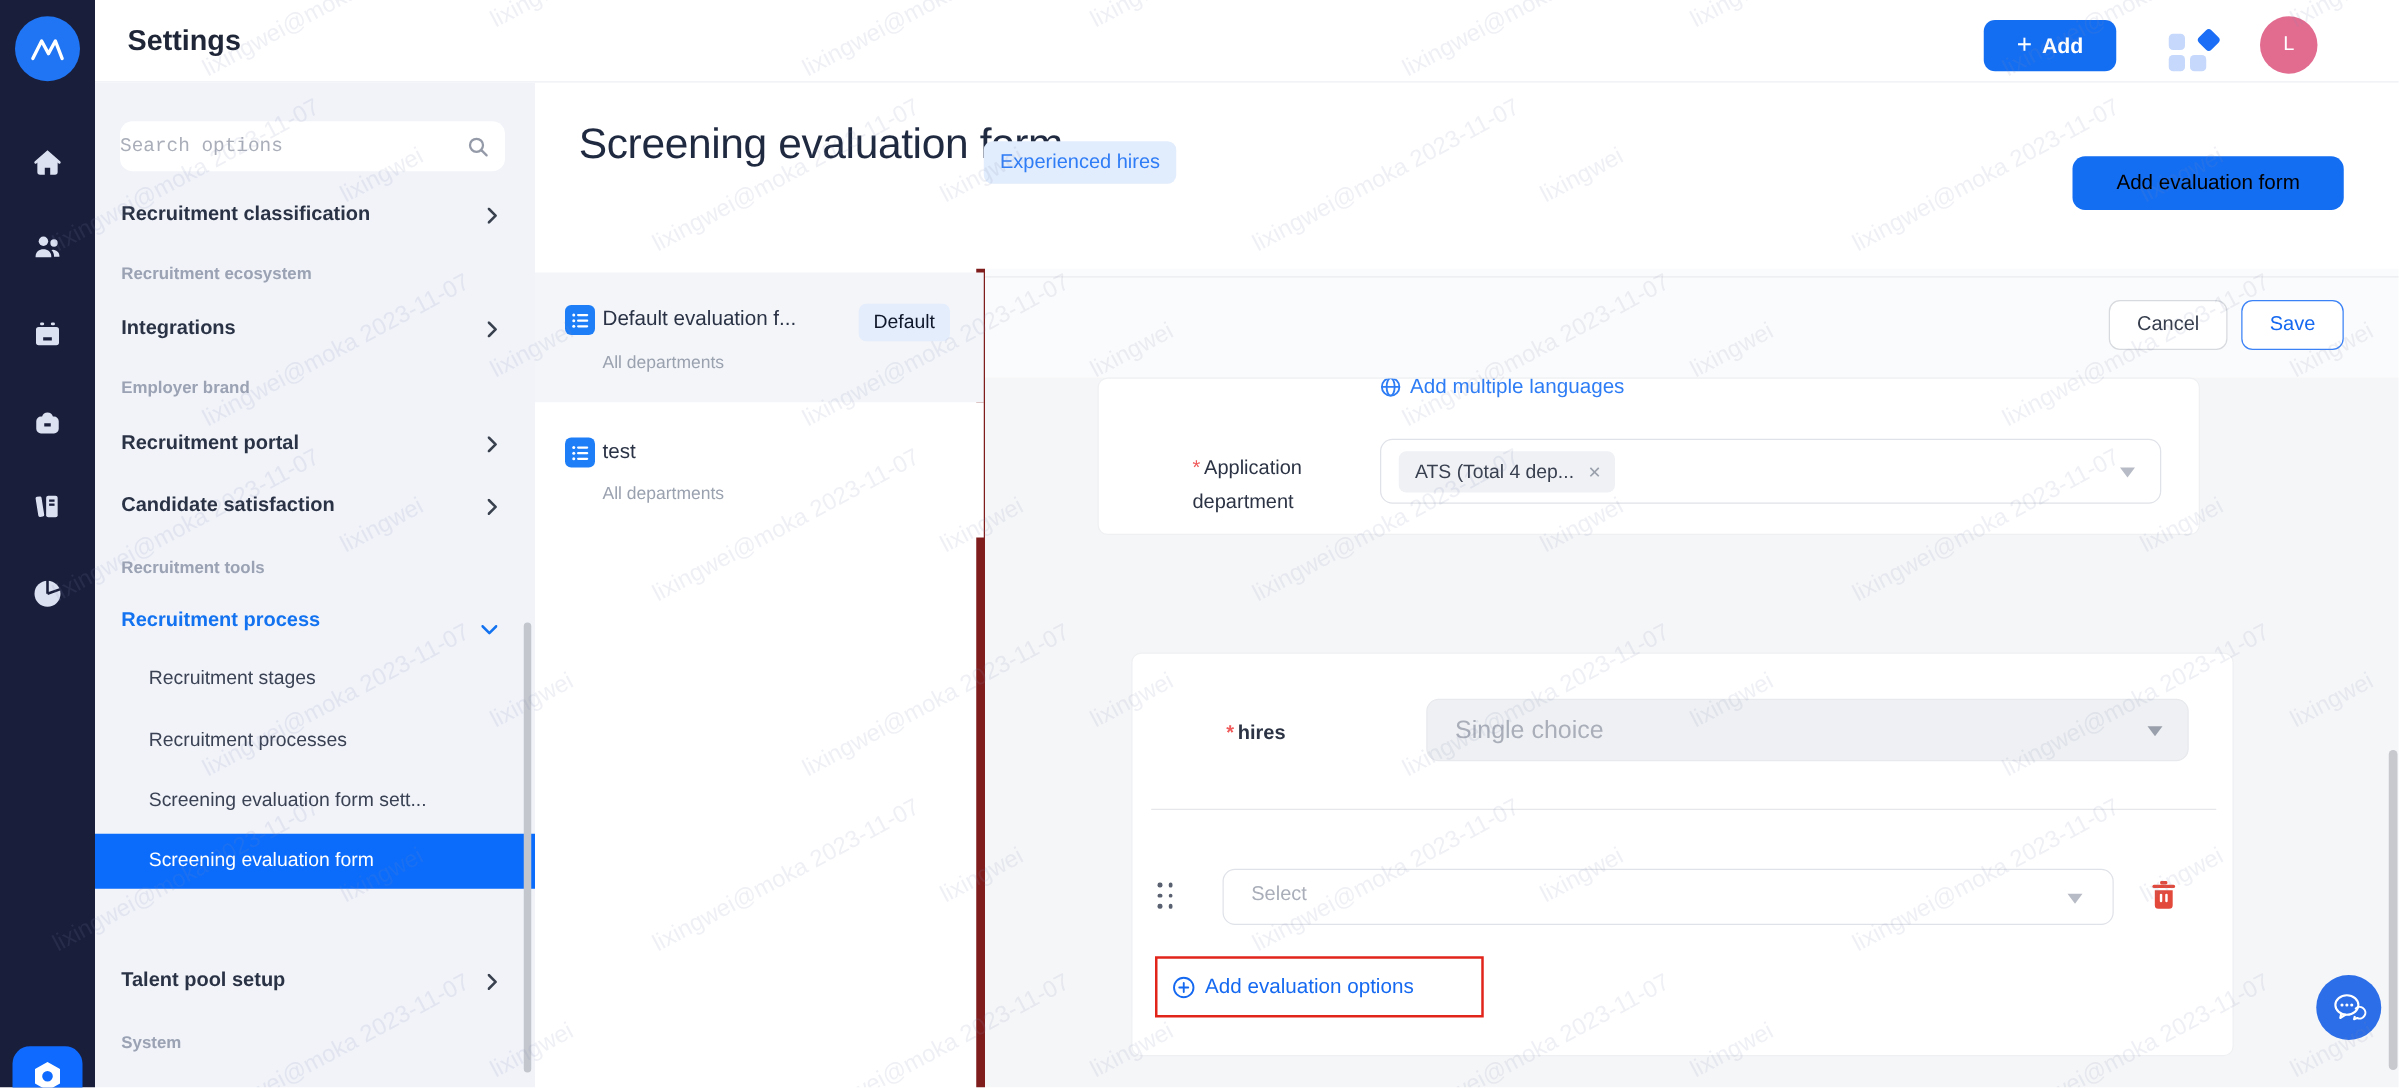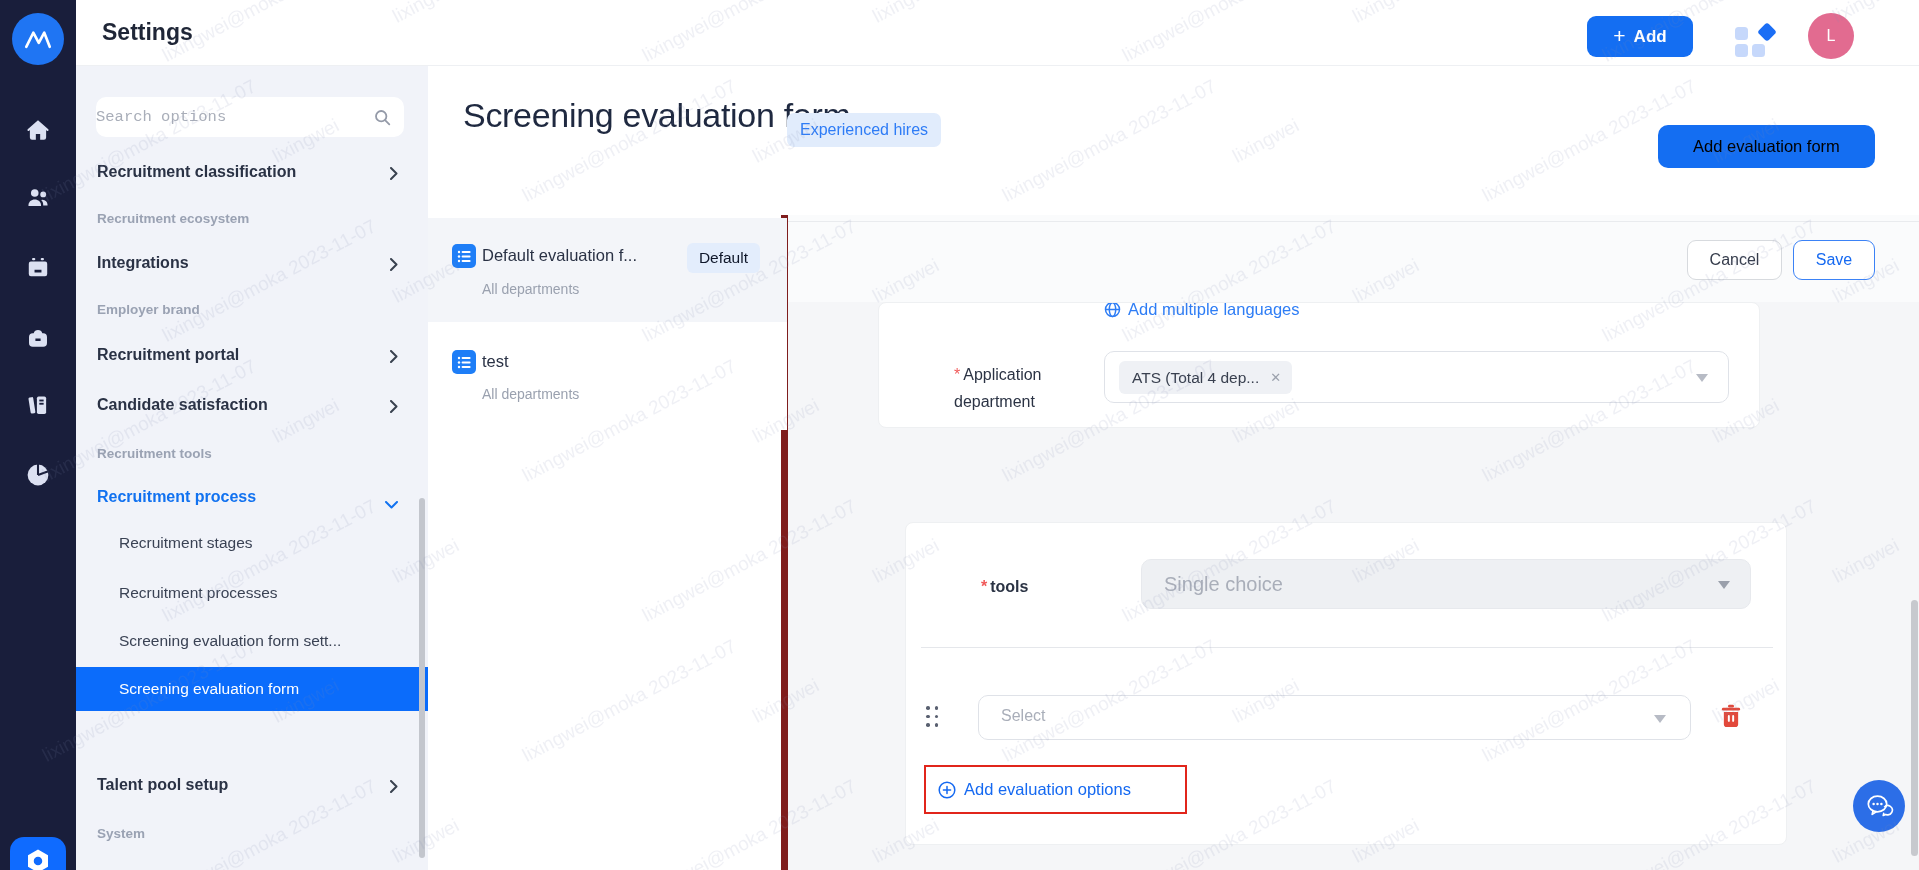--- a/index.html
+++ b/index.html
@@ -349,21 +349,21 @@
       <span class="tag">
         <span>ATS (Total 4 dep...</span>
         <span class="x">✕</span>
       </span>
       <span class="sel-arrow" style="right:20px;top:22px"></span>
     </div>
   </div>
 
   <div class="abs card card2">
     <div class="abs field-label" style="left:75px;top:50px;width:120px;font-weight:700">
-      <span class="req">*</span><span>tools</span>
+      <span class="req">*</span><span>hires</span>
     </div>
     <div class="abs sel-disabled" style="left:235px;top:36px;width:610px;height:50px">
       <span>Single choice</span>
       <span class="sel-arrow" style="right:20px;top:21px;border-top-color:#9aa0ab"></span>
     </div>
     <div class="abs divider"></div>
 
     <div class="abs draghandle" style="left:20px;top:183px">
       <i></i>
         <i></i>

